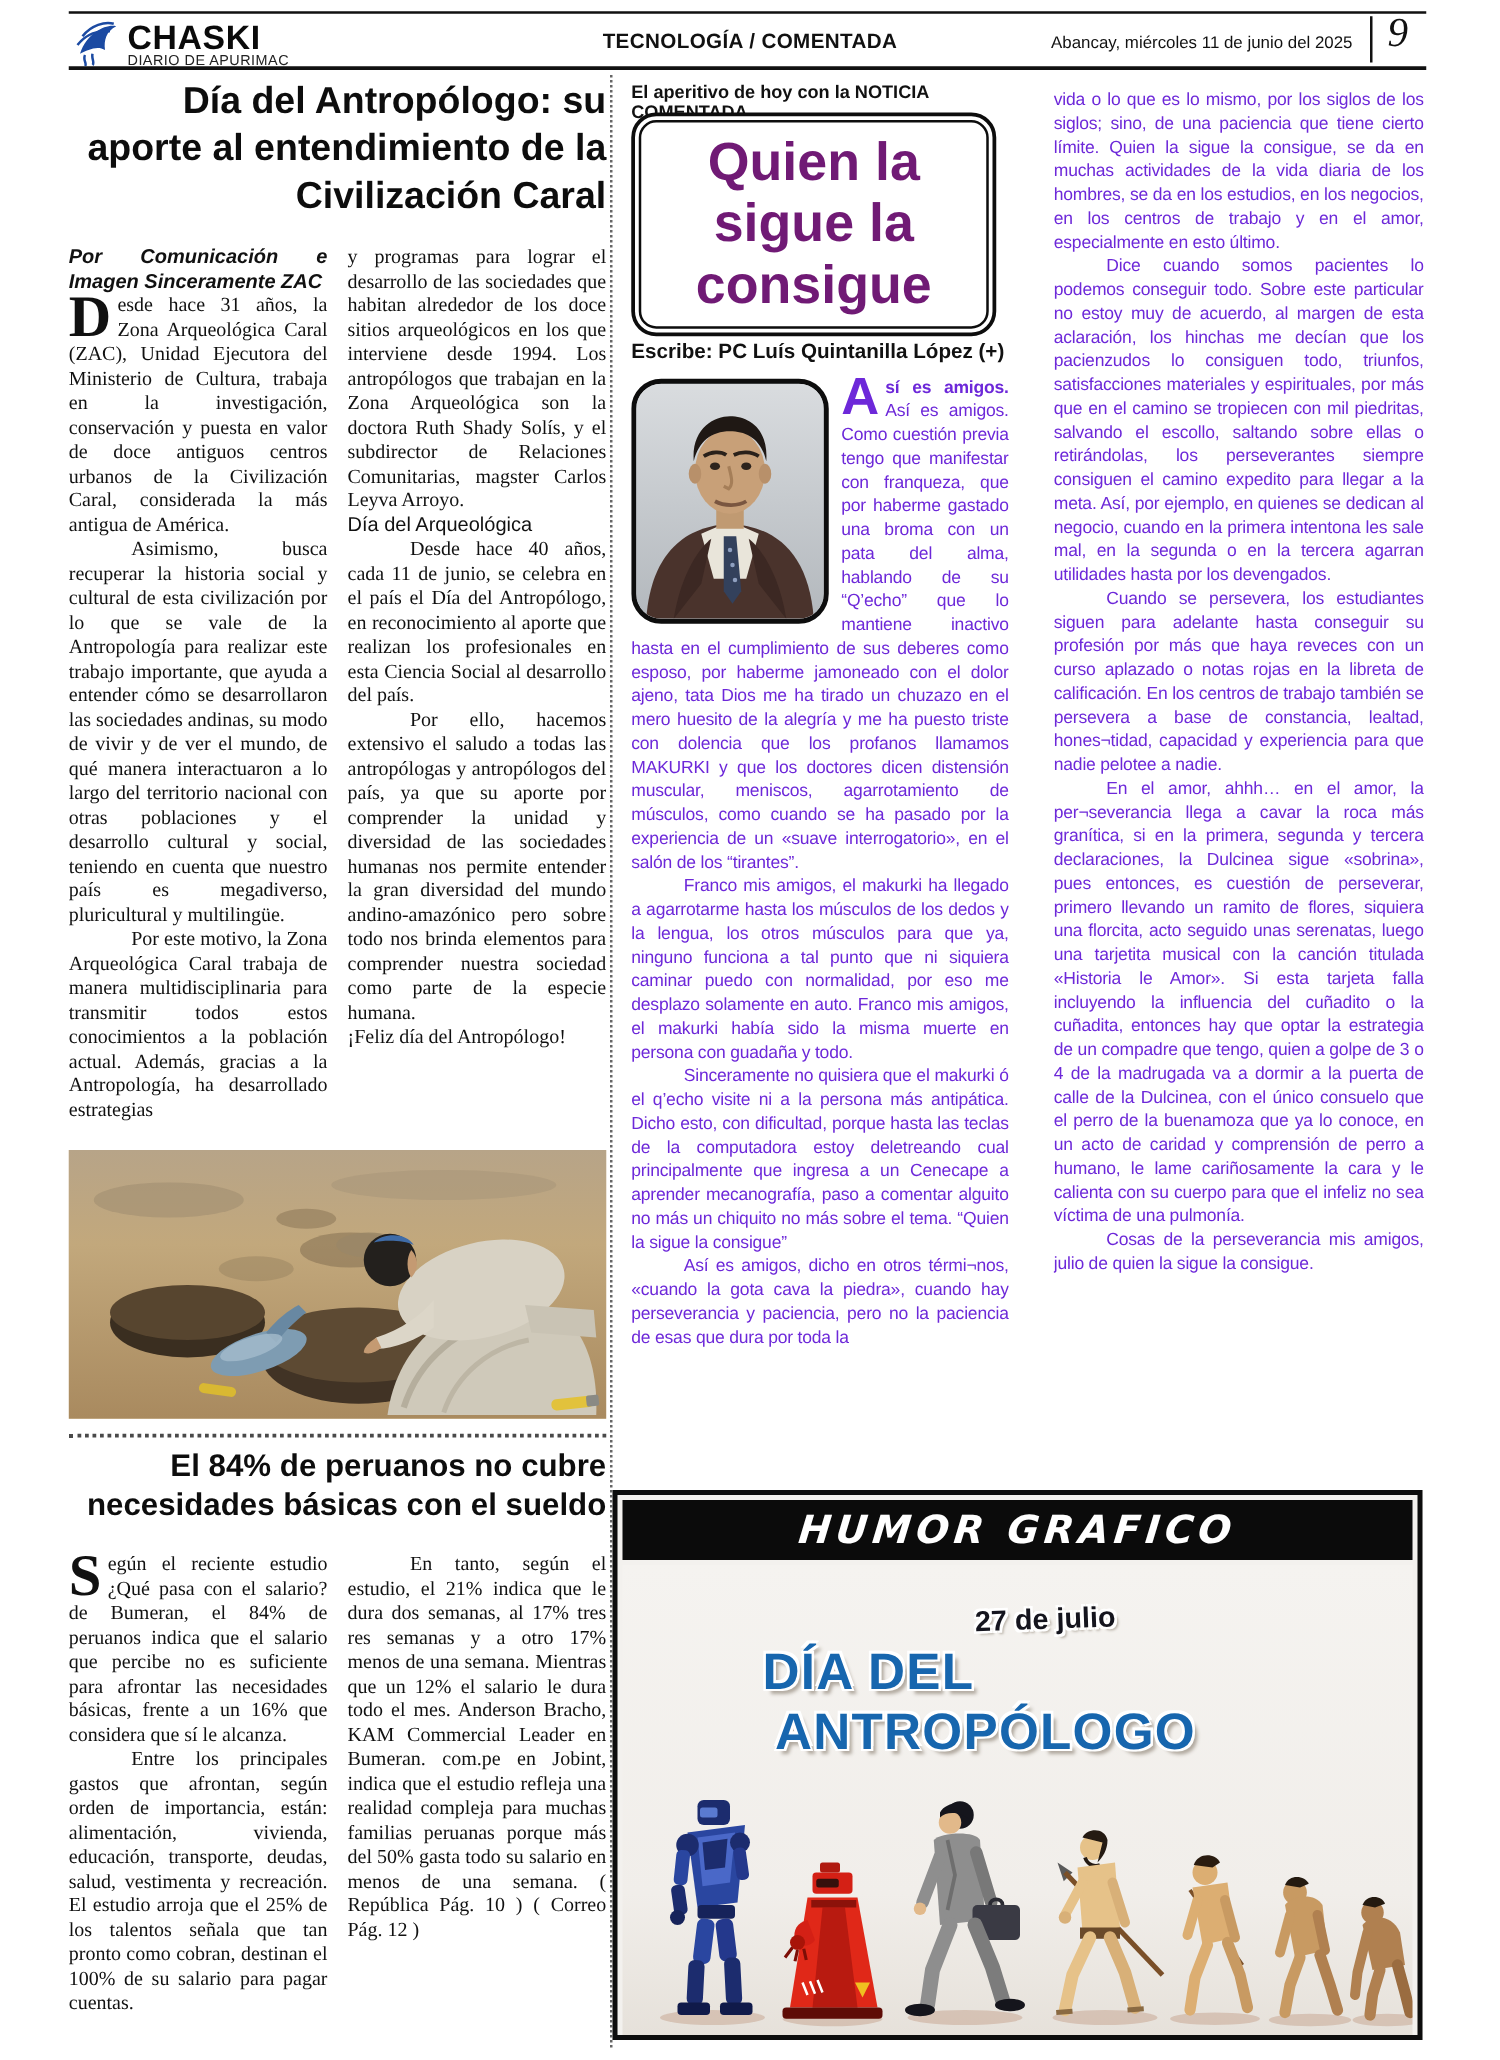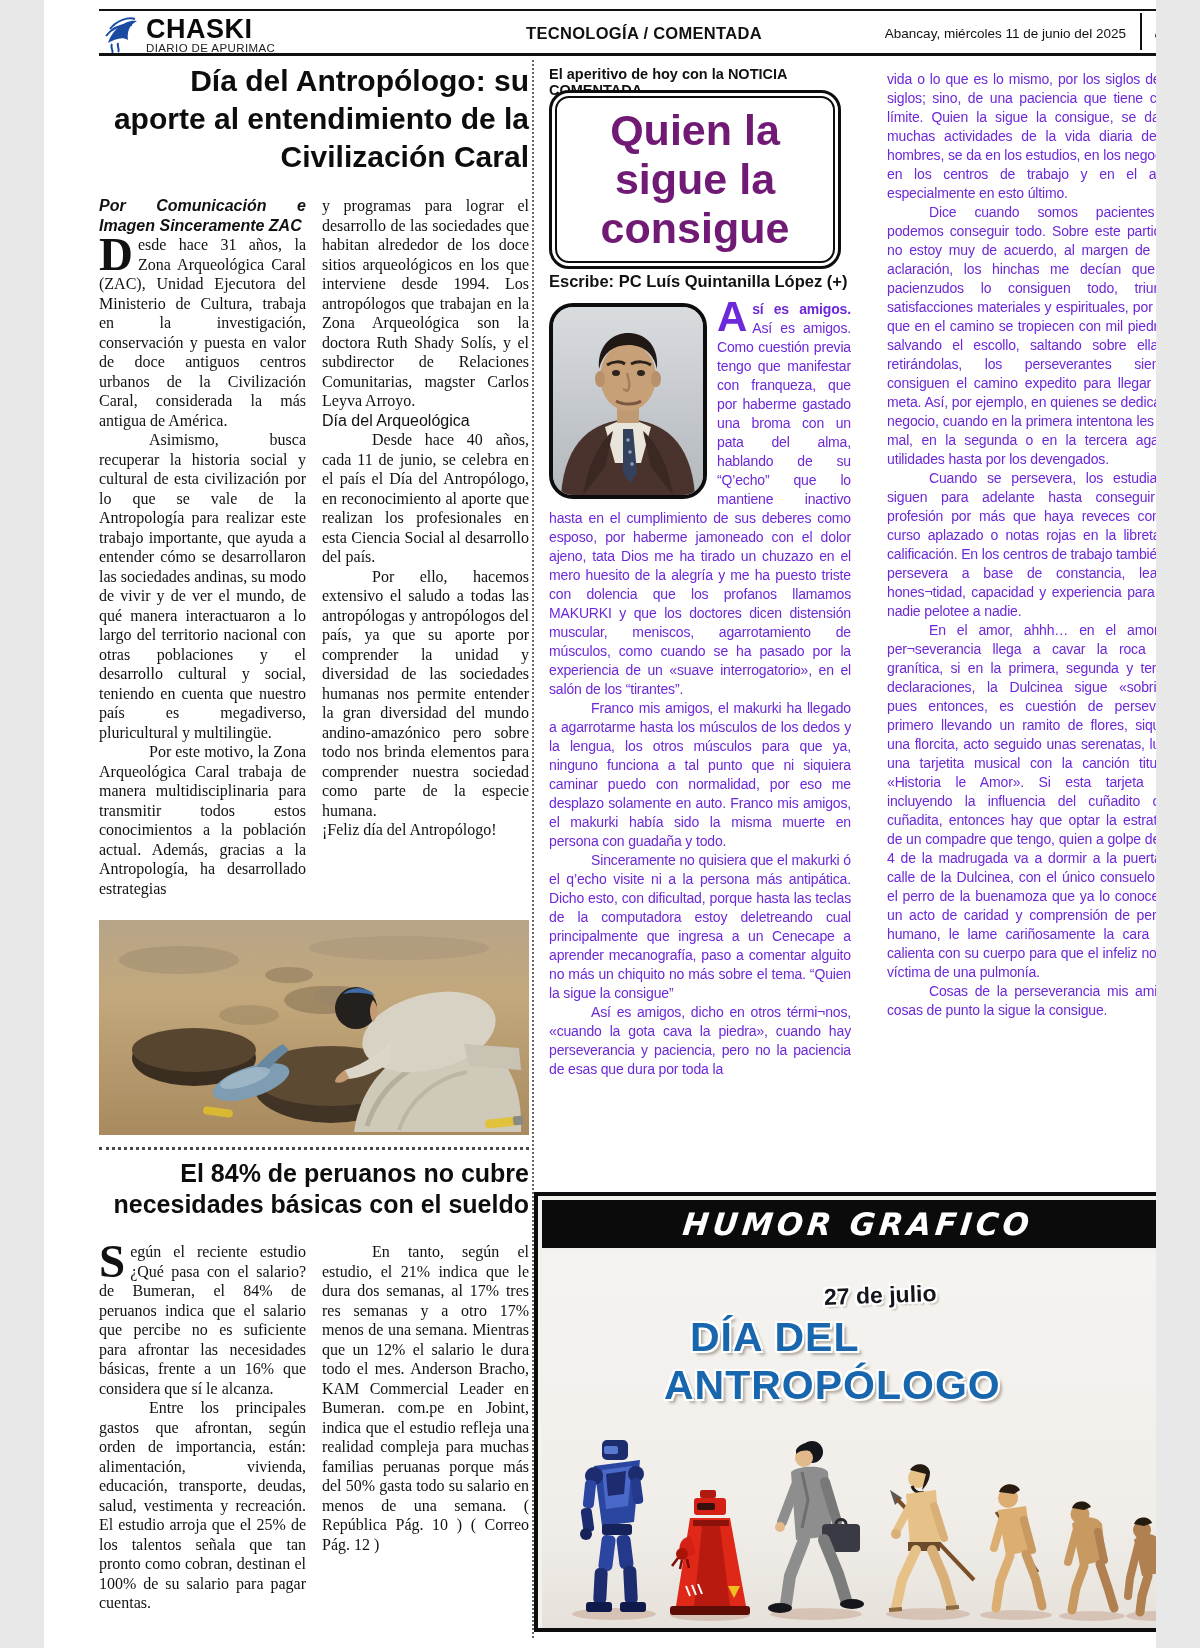--- a/index.html
+++ b/index.html
@@ -1,16 +1,16 @@
 <!DOCTYPE html>
 <html lang="es"><head>
 <meta charset="utf-8">
 <style>
   html,body{margin:0;padding:0;background:#e8e8e8;}
-  .page{position:relative;width:1112px;height:1648px;background:#ffffff;margin:0 auto;
+  .page{position:relative;width:1200px;height:1648px;background:#ffffff;margin:0 auto;
         font-family:"Liberation Serif",serif;color:#111;overflow:hidden;}
   .abs{position:absolute;}
 
   
   .rule{background:#111;}
   .brand-wrap{display:flex;align-items:center;gap:6px;}
   .brand-name{font-family:"Liberation Sans",sans-serif;font-weight:700;font-size:27px;
               letter-spacing:.5px;line-height:26px;color:#0a0a0a;}
   .brand-sub{font-family:"Liberation Sans",sans-serif;font-size:11.5px;letter-spacing:.4px;color:#222;}
   .section-title{font-family:"Liberation Sans",sans-serif;font-weight:700;font-size:16.5px;
@@ -60,21 +60,21 @@
   .humor-title{color:#fff;font-family:"DejaVu Sans",sans-serif;font-style:italic;font-weight:700;
                font-size:31px;letter-spacing:4px;transform:skewX(-6deg);}
   .cartoon{position:relative;height:376px;margin:0 4px 4px 4px;
            background:linear-gradient(#f5f3f0 0%,#f1eeea 70%,#e6e1da 100%);overflow:hidden;}
   .c-date{position:absolute;left:282px;top:30px;font-family:"Liberation Sans",sans-serif;
           font-weight:700;font-size:23px;color:#15151e;transform:rotate(-2deg);
           text-shadow:-2px -2px 0 #fff,2px -2px 0 #fff,-2px 2px 0 #fff,2px 2px 0 #fff,3px 3px 2px #b9b2a8;}
   .c-big{position:absolute;font-family:"Liberation Sans",sans-serif;font-weight:700;font-size:41px;
          letter-spacing:1px;color:#1766ae;
          text-shadow:-2px -2px 0 #fff,2px -2px 0 #fff,-2px 2px 0 #fff,2px 2px 0 #fff,4px 4px 3px #b0a89e;}
-  .c-line1{left:112px;top:62px;margin-left:36px;}
+  .c-line1{left:112px;top:62px;}
   .c-line2{left:122px;top:110px;}
   .c-svg{position:absolute;left:2px;top:158px;}
 </style>
 </head>
 <body>
 
 <div class="page">
 
   <div class="abs rule" style="left:55px;top:9px;width:1086px;height:2px;"></div>
 
@@ -220,21 +220,21 @@
     <p class="ind">Franco mis amigos, el makurki ha llegado a agarrotarme hasta los músculos de los dedos y la lengua, los otros músculos para que ya, ninguno funciona a tal punto que ni siquiera caminar puedo con normalidad, por eso me desplazo solamente en auto. Franco mis amigos, el makurki había sido la misma muerte en persona con guadaña y todo.</p>
     <p class="ind">Sinceramente no quisiera que el makurki ó el q’echo visite ni a la persona más antipática. Dicho esto, con dificultad, porque hasta las teclas de la computadora estoy deletreando cual principalmente que ingresa a un Cenecape a aprender mecanografía, paso a comentar alguito no más un chiquito no más sobre el tema. “Quien la sigue la consigue”</p>
     <p class="ind">Así es amigos, dicho en otros térmi¬nos, «cuando la gota cava la piedra», cuando hay perseverancia y paciencia, pero no la paciencia de esas que dura por toda la</p>
   </div>
 
   <div class="abs sans-body" style="left:843px;top:70px;width:296px;height:1078px;overflow:hidden;">
     <p>vida o lo que es lo mismo, por los siglos de los siglos; sino, de una paciencia que tiene cierto límite. Quien la sigue la consigue, se da en muchas actividades de la vida diaria de los hombres, se da en los estudios, en los negocios, en los centros de trabajo y en el amor, especialmente en esto último.</p>
     <p class="ind">Dice cuando somos pacientes lo podemos conseguir todo. Sobre este particular no estoy muy de acuerdo, al margen de esta aclaración, los hinchas me decían que los pacienzudos lo consiguen todo, triunfos, satisfacciones materiales y espirituales, por más que en el camino se tropiecen con mil piedritas, salvando el escollo, saltando sobre ellas o retirándolas, los perseverantes siempre consiguen el camino expedito para llegar a la meta. Así, por ejemplo, en quienes se dedican al negocio, cuando en la primera intentona les sale mal, en la segunda o en la tercera agarran utilidades hasta por los devengados.</p>
     <p class="ind">Cuando se persevera, los estudiantes siguen para adelante hasta conseguir su profesión por más que haya reveces con un curso aplazado o notas rojas en la libreta de calificación. En los centros de trabajo también se persevera a base de constancia, lealtad, hones¬tidad, capacidad y experiencia para que nadie pelotee a nadie.</p>
     <p class="ind">En el amor, ahhh… en el amor, la per¬severancia llega a cavar la roca más granítica, si en la primera, segunda y tercera declaraciones, la Dulcinea sigue «sobrina», pues entonces, es cuestión de perseverar, primero llevando un ramito de flores, siquiera una florcita, acto seguido unas serenatas, luego una tarjetita musical con la canción titulada «Historia le Amor». Si esta tarjeta falla incluyendo la influencia del cuñadito o la cuñadita, entonces hay que optar la estrategia de un compadre que tengo, quien a golpe de 3 o 4 de la madrugada va a dormir a la puerta de calle de la Dulcinea, con el único consuelo que el perro de la buenamoza que ya lo conoce, en un acto de caridad y comprensión de perro a humano, le lame cariñosamente la cara y le calienta con su cuerpo para que el infeliz no sea víctima de una pulmonía.</p>
-    <p class="ind">Cosas de la perseverancia mis amigos, cosas de punto la sigue la consigue.</p>
+    <p class="ind">Cosas de la perseverancia mis amigos, julio de quien la sigue la consigue.</p>
   </div>
 
   <div class="abs humor-box" style="left:490px;top:1192px;width:648px;height:440px;">
     <div class="humor-bar">
       <span class="humor-title">HUMOR GRAFICO</span>
     </div>
     <div class="cartoon">
       <div class="c-date">27 de julio</div>
       <div class="c-big c-line1">DÍA DEL</div>
       <div class="c-big c-line2">ANTROPÓLOGO</div>

